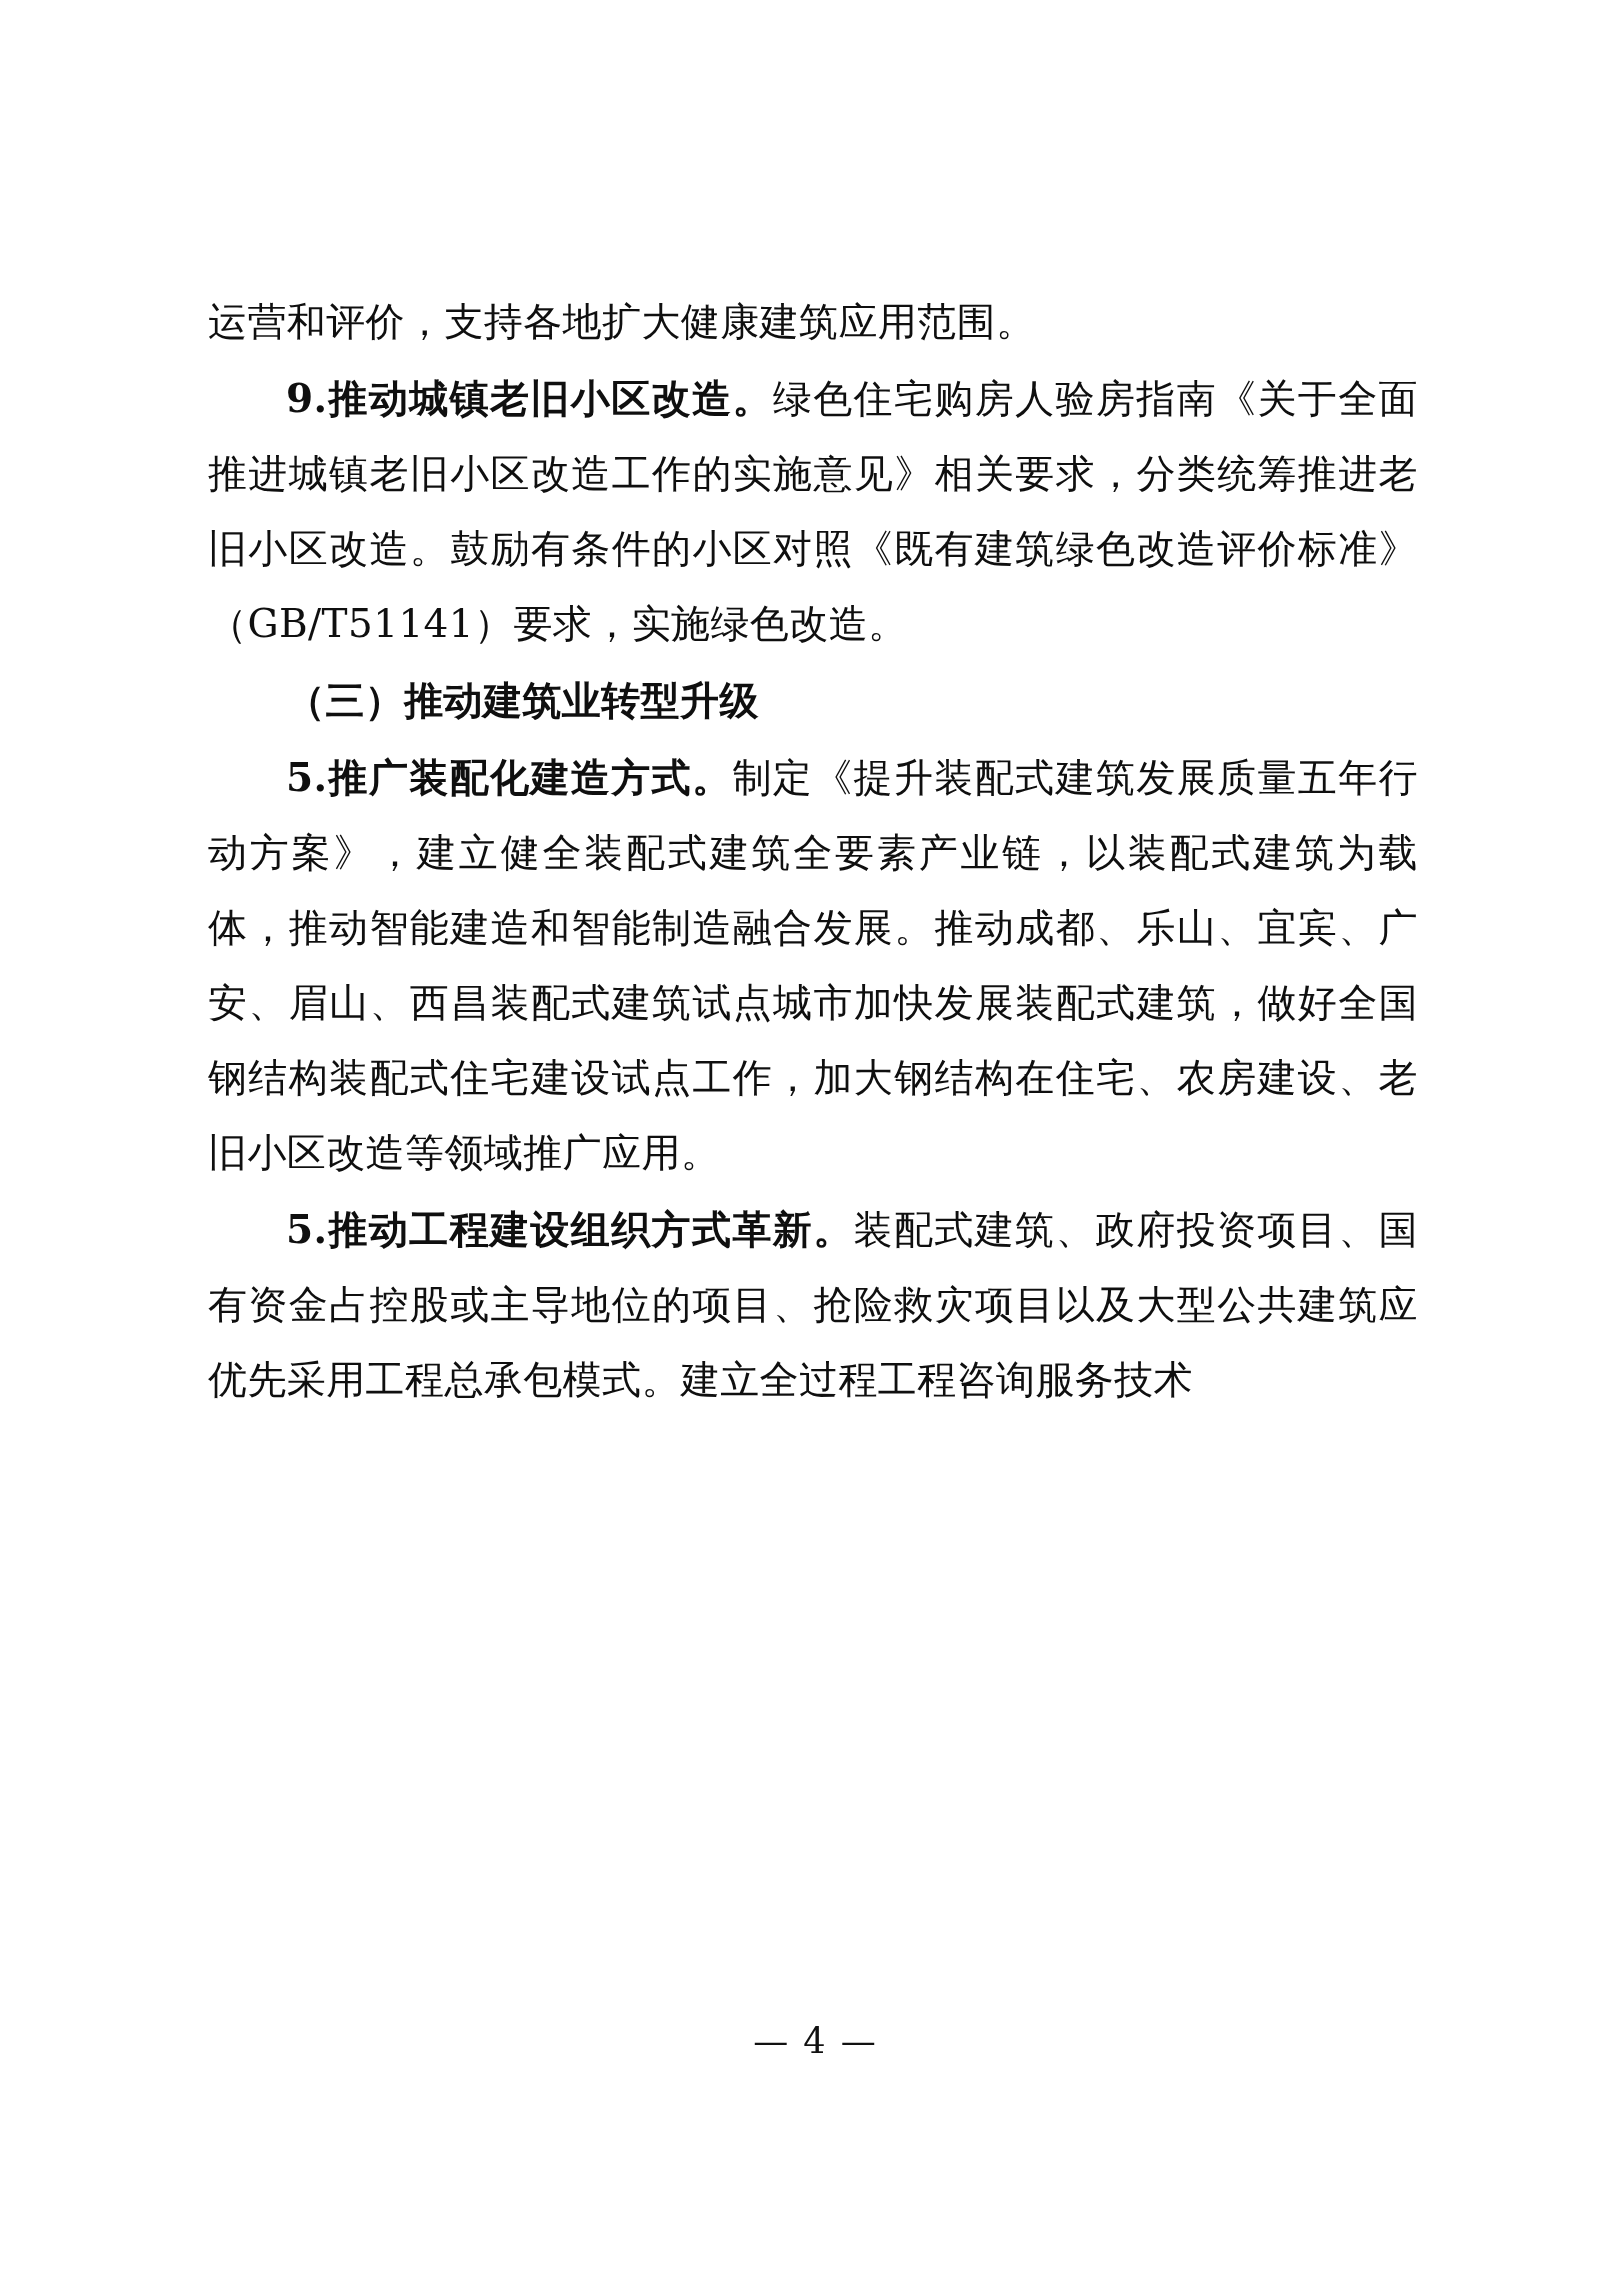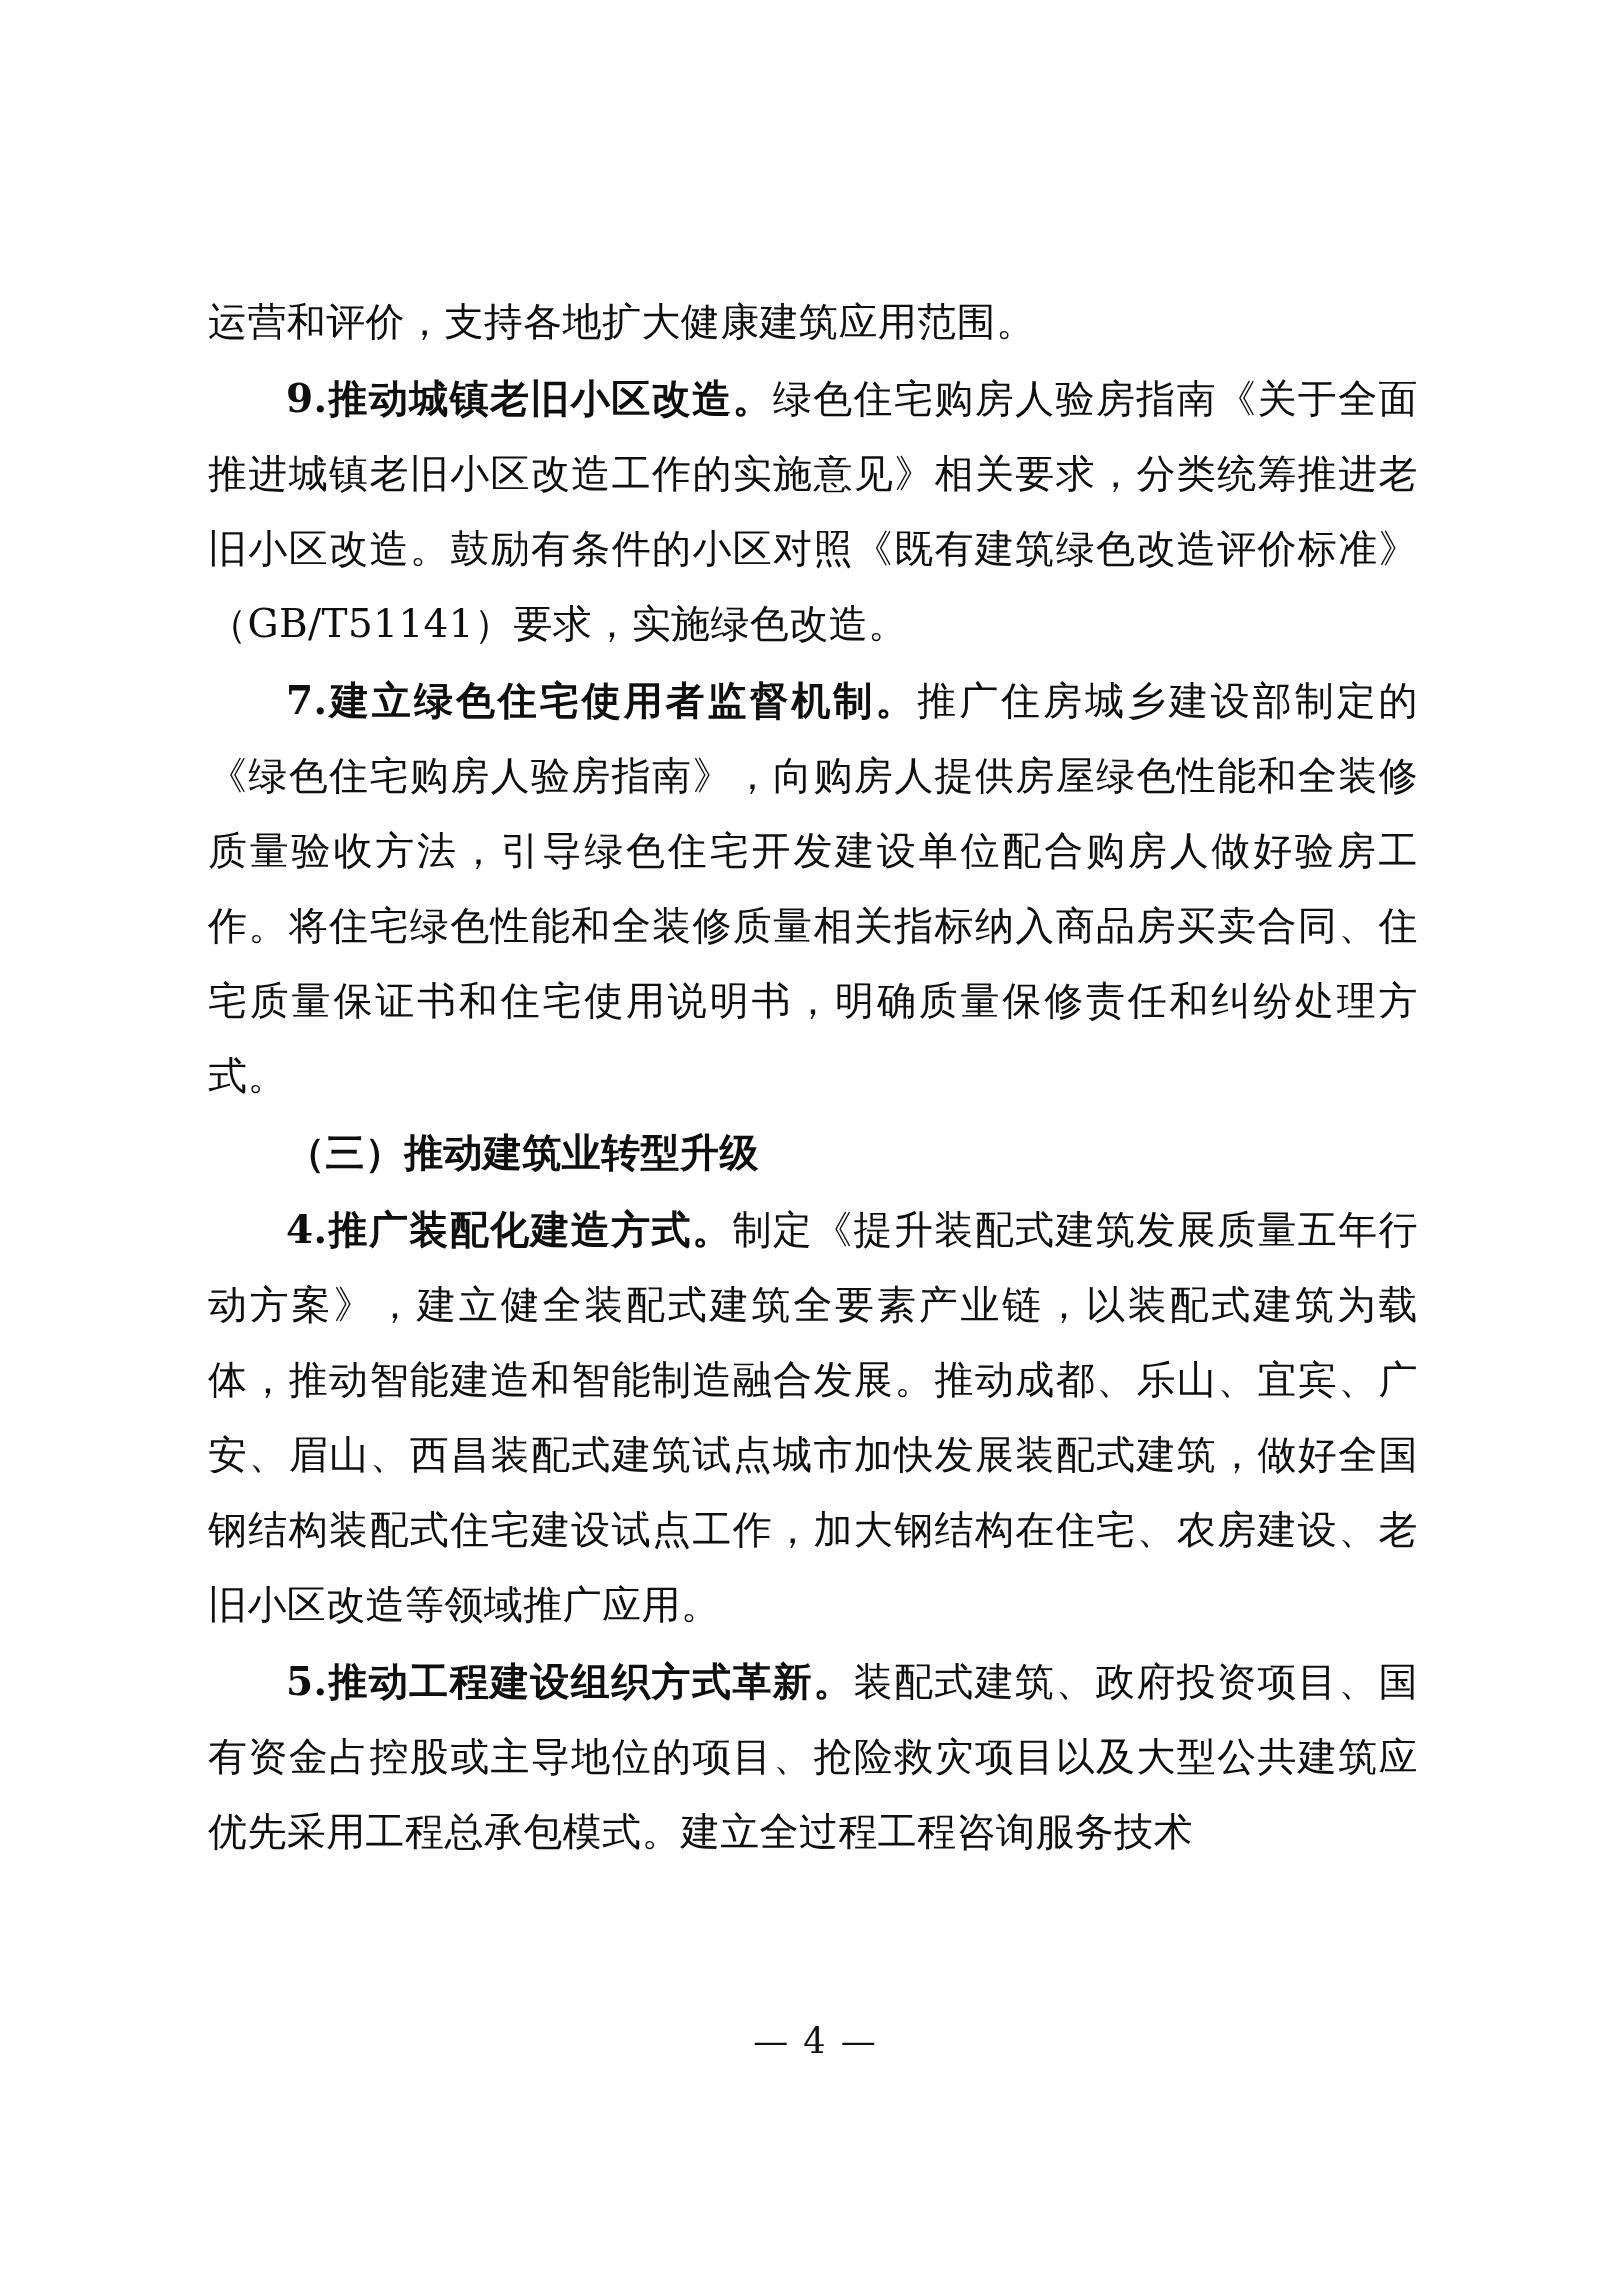--- a/index.html
+++ b/index.html
@@ -64,30 +64,27 @@
   <div class="body-area">
 
     <p class="para">
       <span>运营和评价，支持各地扩大健康建筑应用范围。</span>
     </p>
 
     <p class="para indent">
       <span class="lead">9.推动城镇老旧小区改造。</span><span>绿色住宅购房人验房指南《关于全面推进城镇老旧小区改造工作的实施意见》相关要求，分类统筹推进老旧小区改造。鼓励有条件的小区对照《既有建筑绿色改造评价标准》（GB/T51141）要求，实施绿色改造。</span>
     </p>
 
-    <p class="para indent">
-      <span class="lead">7.建立绿色住宅使用者监督机制。</span><span>推广住房城乡建设部制定的《绿色住宅购房人验房指南》，向购房人提供房屋绿色性能和全装修质量验收方法，引导绿色住宅开发建设单位配合购房人做好验房工作。将住宅绿色性能和全装修质量相关指标纳入商品房买卖合同、住宅质量保证书和住宅使用说明书，明确质量保修责任和纠纷处理方式。</span>
-    </p>
 
     <p class="para indent heading">
       <span>（三）推动建筑业转型升级</span>
     </p>
 
     <p class="para indent">
-      <span class="lead">4.推广装配化建造方式。</span><span>制定《提升装配式建筑发展质量五年行动方案》，建立健全装配式建筑全要素产业链，以装配式建筑为载体，推动智能建造和智能制造融合发展。推动成都、乐山、宜宾、广安、眉山、西昌装配式建筑试点城市加快发展装配式建筑，做好全国钢结构装配式住宅建设试点工作，加大钢结构在住宅、农房建设、老旧小区改造等领域推广应用。</span>
+      <span class="lead">5.推广装配化建造方式。</span><span>制定《提升装配式建筑发展质量五年行动方案》，建立健全装配式建筑全要素产业链，以装配式建筑为载体，推动智能建造和智能制造融合发展。推动成都、乐山、宜宾、广安、眉山、西昌装配式建筑试点城市加快发展装配式建筑，做好全国钢结构装配式住宅建设试点工作，加大钢结构在住宅、农房建设、老旧小区改造等领域推广应用。</span>
     </p>
 
     <p class="para indent">
       <span class="lead">5.推动工程建设组织方式革新。</span><span>装配式建筑、政府投资项目、国有资金占控股或主导地位的项目、抢险救灾项目以及大型公共建筑应优先采用工程总承包模式。建立全过程工程咨询服务技术</span>
     </p>
 
   </div>
 
   <div class="footer-page">
     <span class="footer-inner">— 4 —</span>

